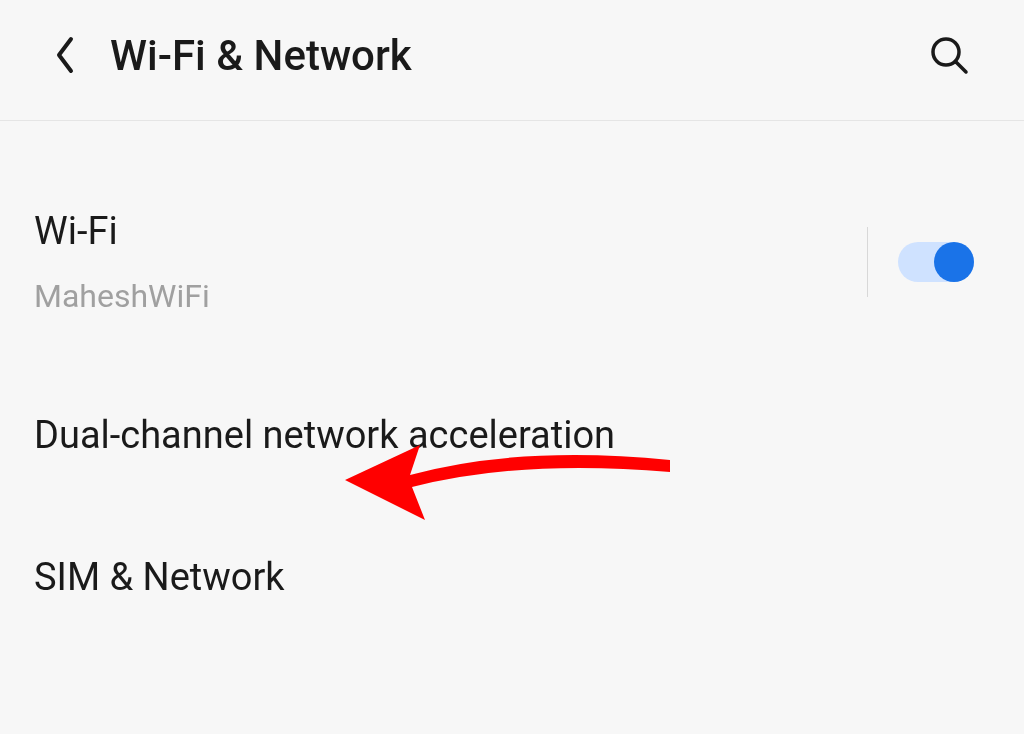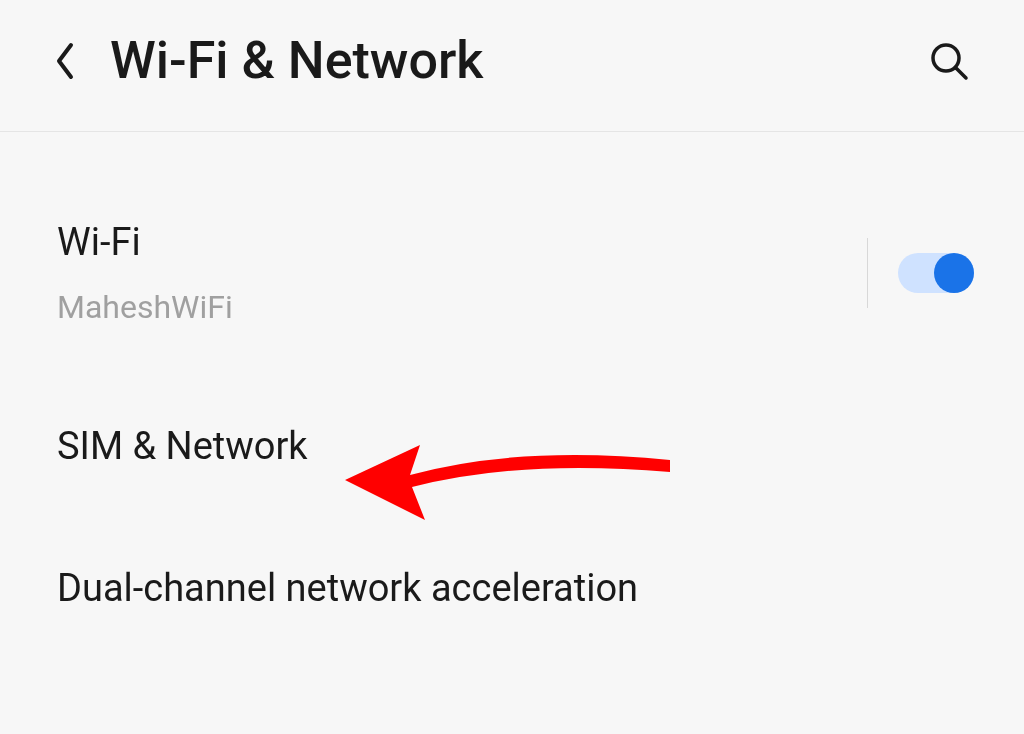--- a/index.html
+++ b/index.html
@@ -28,38 +28,38 @@
       align-items: center;
       justify-content: center;
       cursor: pointer;
       margin-right: 20px;
     }
     .back-btn svg {
       width: 24px;
       height: 40px;
     }
     .page-title {
-      font-size: 52px;
+      font-size: 42px;
       font-weight: 500;
       flex: 1;
     }
     .search-btn {
       width: 50px;
       height: 50px;
       display: flex;
       align-items: center;
       justify-content: center;
       cursor: pointer;
     }
     .search-btn svg {
       width: 40px;
       height: 40px;
     }
     .content {
-      padding: 60px 50px 0 57px;
+      padding: 60px 50px 0 34px;
     }
     .row {
       display: flex;
       align-items: center;
       padding: 28px 0;
       cursor: pointer;
       position: relative;
     }
     .row-text {
       flex: 1;
@@ -149,29 +149,29 @@
       <div class="row-subtitle">MaheshWiFi</div>
     </div>
     <div class="row-right">
       <div class="vdivider"></div>
       <div class="toggle on">
         <div class="knob"></div>
       </div>
     </div>
   </div>
 
+  <div class="row row-dual">
+    <div class="row-text">
+      <div class="row-title">Dual-channel network acceleration</div>
+    </div>
+  </div>
+
   <div class="row row-sim">
     <div class="row-text">
       <div class="row-title">SIM &amp; Network</div>
-    </div>
-  </div>
-
-  <div class="row row-dual">
-    <div class="row-text">
-      <div class="row-title">Dual-channel network acceleration</div>
     </div>
   </div>
 
 </div>
 
 <div class="arrow-annotation">
   <svg viewBox="0 0 340 110">
     <path d="M 330 35 Q 180 20 70 50 L 80 20 L 5 55 L 85 95 L 72 62 Q 180 34 330 47 Z" fill="#ff0000"></path>
   </svg>
 </div>

